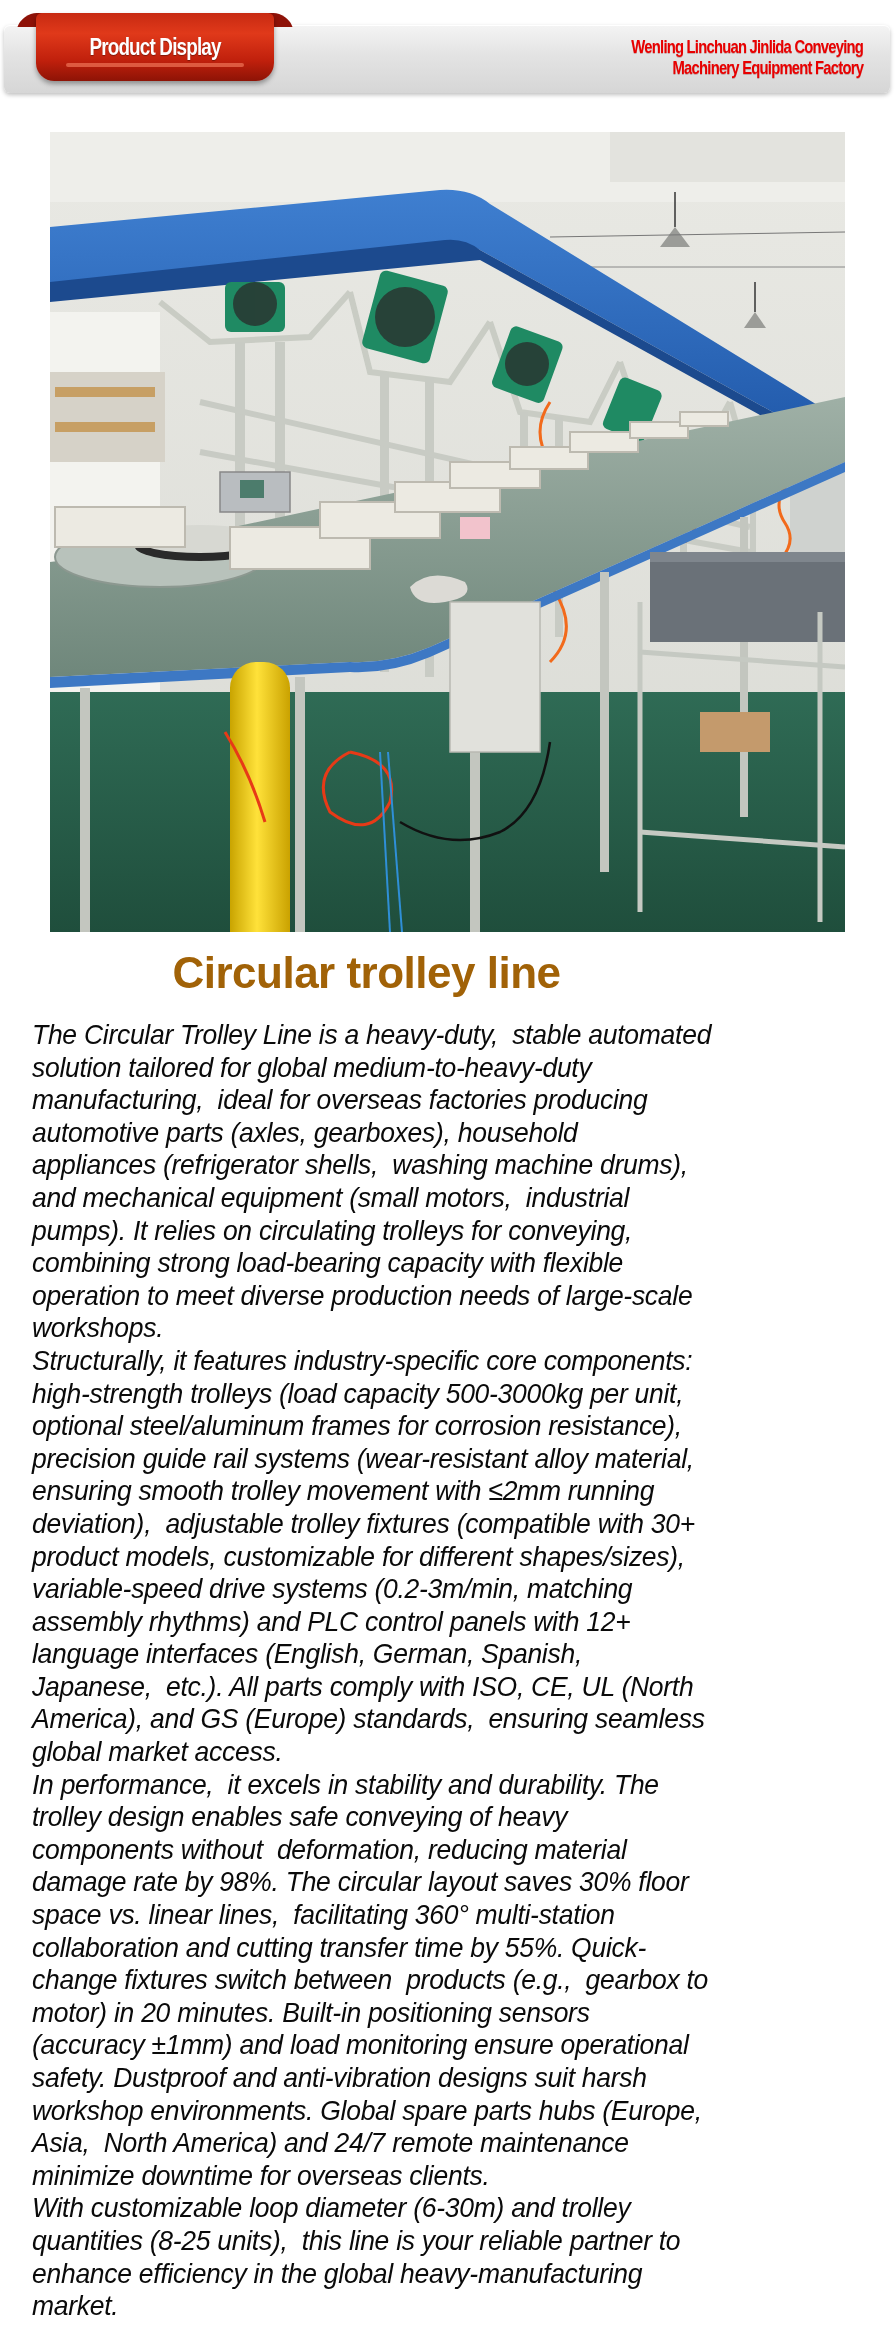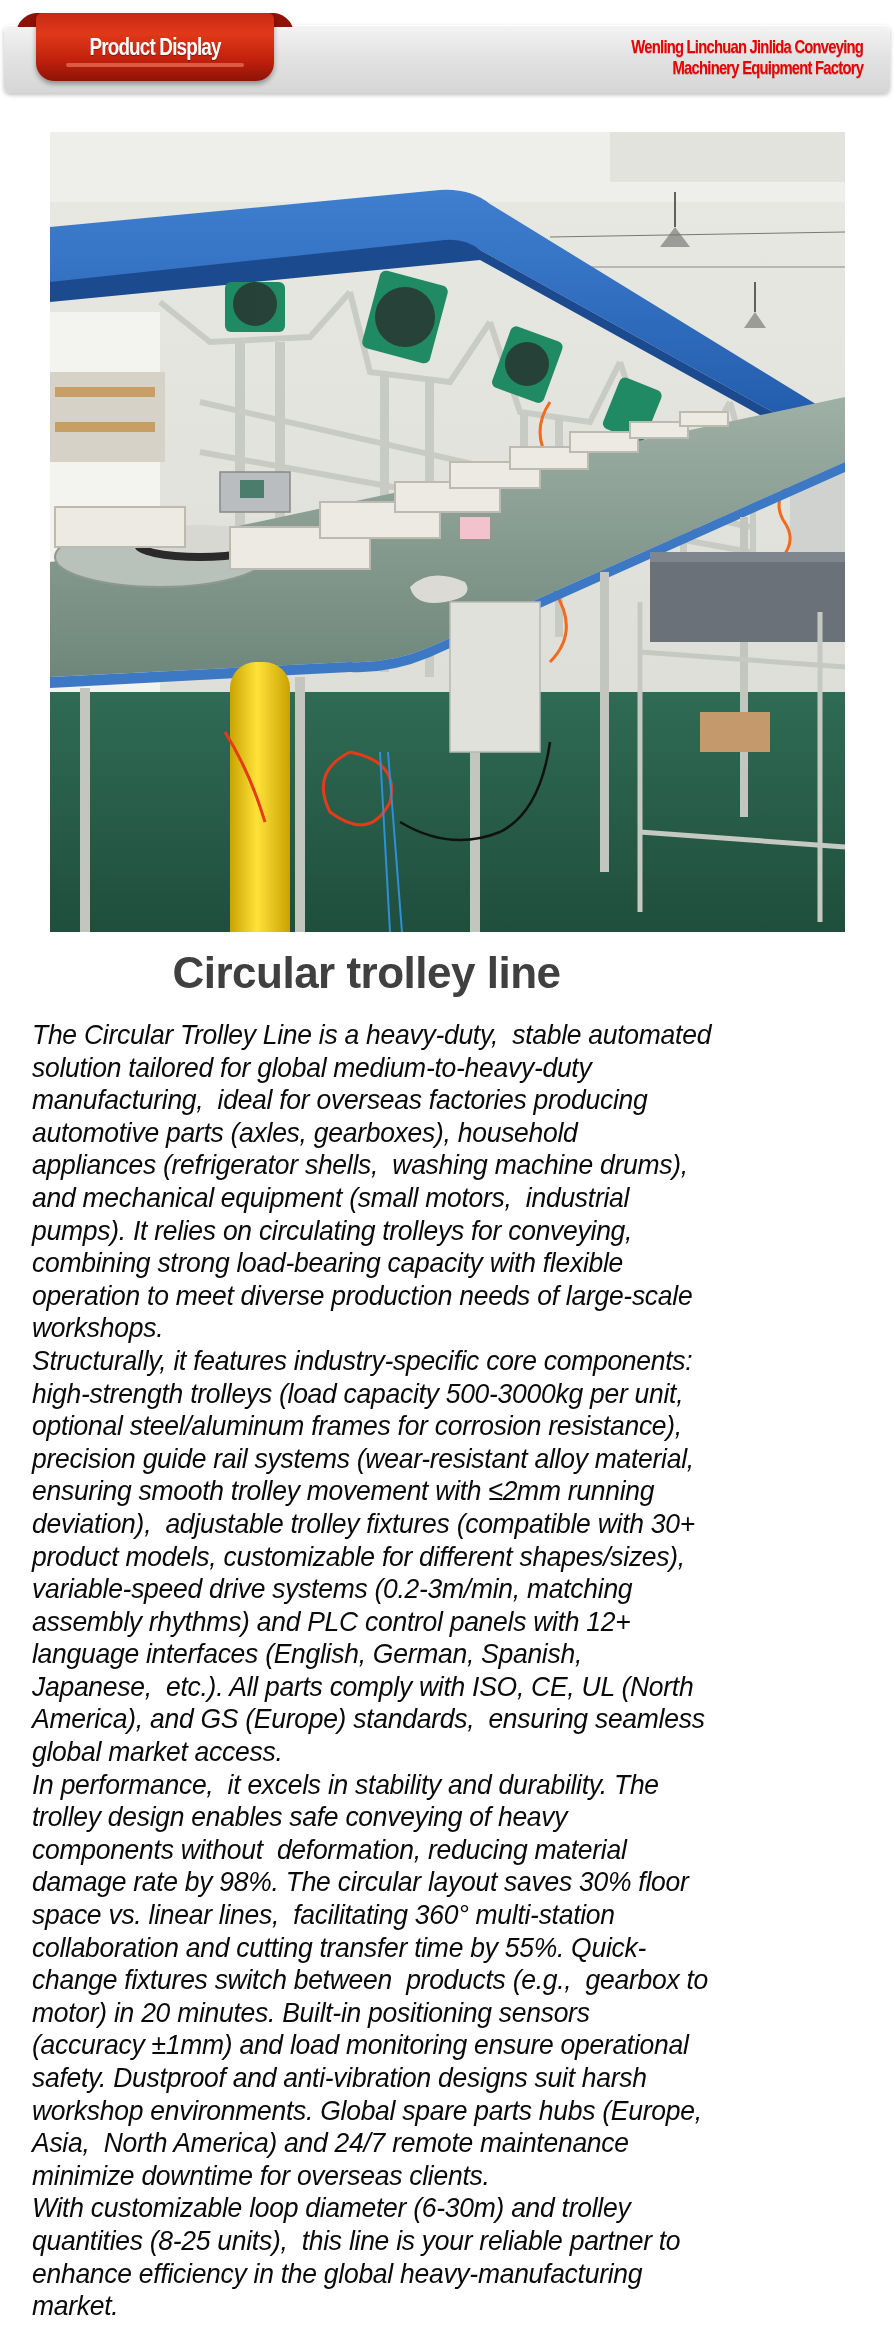--- a/index.html
+++ b/index.html
@@ -76,21 +76,21 @@
   .photo svg { display: block; width: 795px; height: 800px; }
 
   
   .title {
     position: absolute; left: 0; top: 945px; width: 733px;
     text-align: center;
     font-family: "Liberation Sans", sans-serif;
     font-weight: bold;
     font-size: 44px;
     line-height: 56px;
-    color: #404040;
+    color: #a16207;
     letter-spacing: -0.5px;
   }
 
   
   .body-text {
     position: absolute; left: 32px; top: 1018px; width: 860px;
     font-family: "Liberation Sans", sans-serif;
     font-size: 28.5px;
     line-height: 32.6px;
     color: #0a0a0a;

